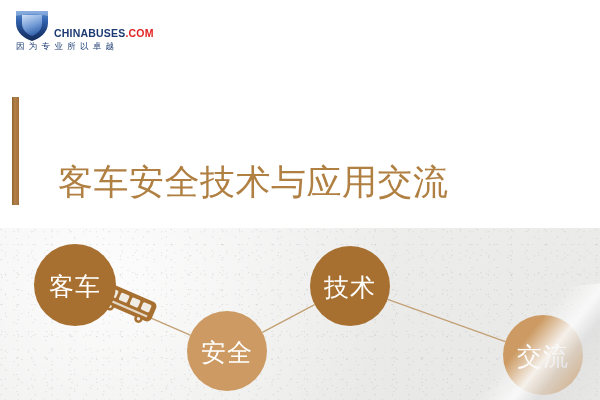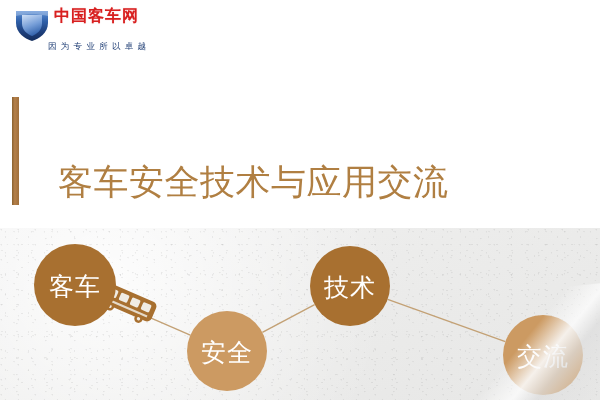--- a/index.html
+++ b/index.html
@@ -71,21 +71,20 @@
   .logo-tagline {
     position: absolute;
     left: 2px;
     top: 35px;
     font-size: 8.5px;
     color: #1b3a72;
     letter-spacing: 4.3px;
     font-family: "DejaVu Sans", sans-serif;
     white-space: nowrap;
     line-height: 11px;
-    margin-left: 32px;
   }
 
   
   .title-accent {
     position: absolute;
     left: 12px;
     top: 97px;
     width: 7px;
     height: 108px;
     background: linear-gradient(90deg, #8a6230 0%, #b5804a 40%, #a06f3a 100%);
@@ -186,21 +185,23 @@
           <linearGradient id="shieldInner" x1="0" y1="0" x2="0.4" y2="1">
             <stop offset="0%" stop-color="#dbe8fa"></stop>
             <stop offset="60%" stop-color="#7ba3dc"></stop>
             <stop offset="100%" stop-color="#3a6bb4"></stop>
           </linearGradient>
         </defs>
         <path d="M2,3 L34,3 L34,15 C34,25 25,31 18,33 C11,31 2,25 2,15 Z" fill="url(#shieldGrad)"></path>
         <path d="M8,7 L28,7 L28,15.5 C28,22 22.5,26.5 18,28 C13.5,26.5 8,22 8,15.5 Z" fill="url(#shieldInner)" opacity="0.92"></path>
         <path d="M2,3 L34,3 L34,8 C24,6 12,6 2,8 Z" fill="#ffffff" opacity="0.28"></path>
       </svg>
-      <div class="logo-cn">中国客车网</div>
+      <div class="logo-en">
+        <span>CHINABUSES</span><span class="dotcom">.COM</span>
+      </div>
       <div class="logo-tagline">因为专业所以卓越</div>
     </div>
 
     <div class="title-accent"></div>
 
     <div class="subheadline">客车安全技术与应用交流</div>
   </div>
 
   <div class="bottom-area">
     <div class="bottom-noise"></div>

